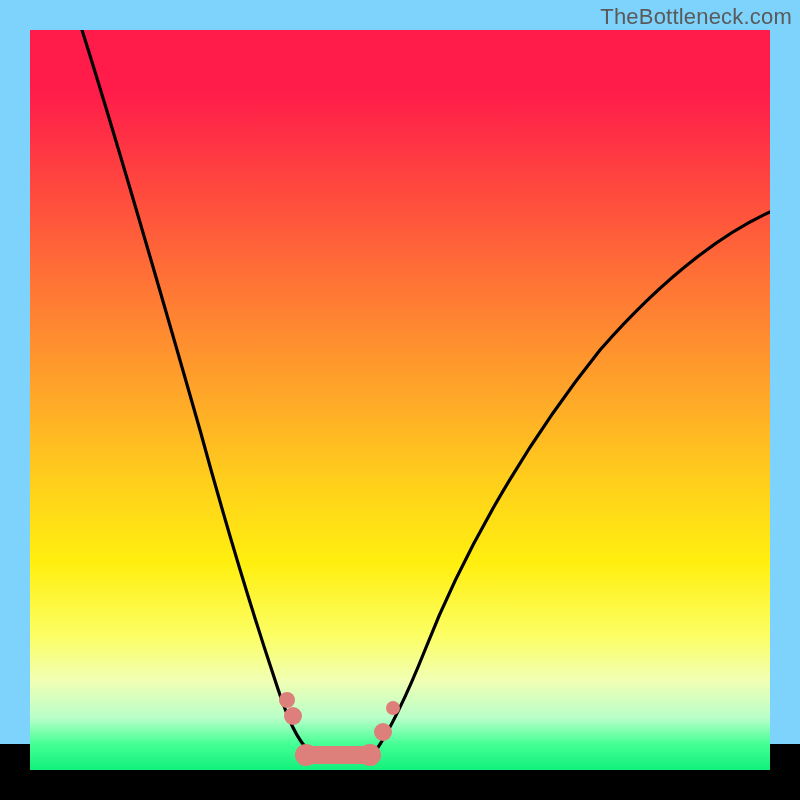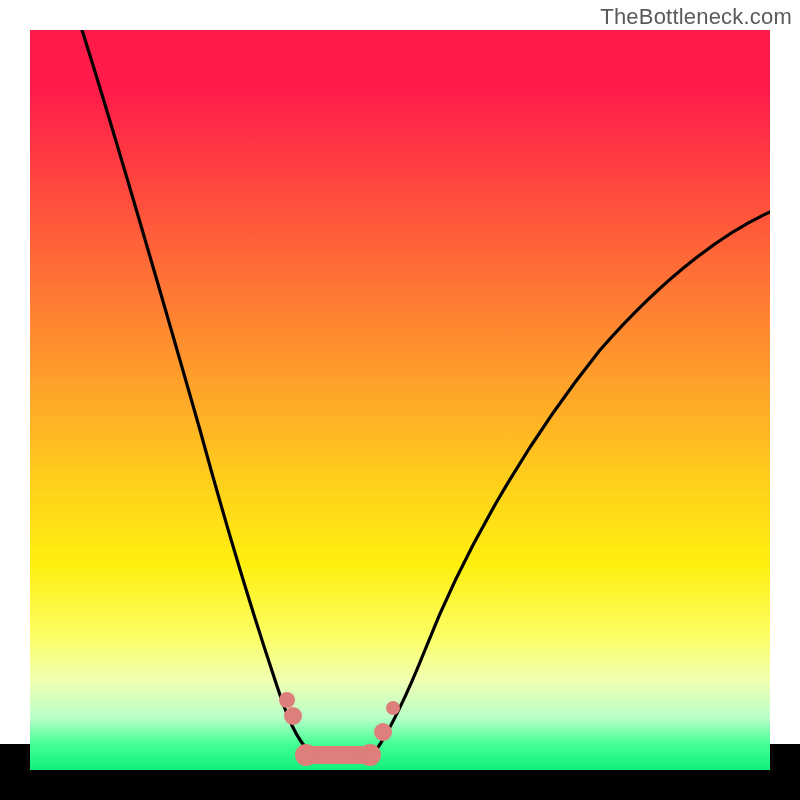--- a/index.html
+++ b/index.html
@@ -9,21 +9,21 @@
     height: 800px;
     overflow: hidden;
     background: #000;
   }
   .frame {
     position: absolute;
     left: 0;
     top: 0;
     width: 800px;
     height: 744px;
-    background: #ffffff;
+    background: #7dd3fc;
   }
   .plot-area {
     position: absolute;
     left: 30px;
     top: 30px;
     width: 740px;
     height: 740px;
     background: linear-gradient(to bottom,
       #ff1b4a 0%,
       #ff1b4a 8%,

